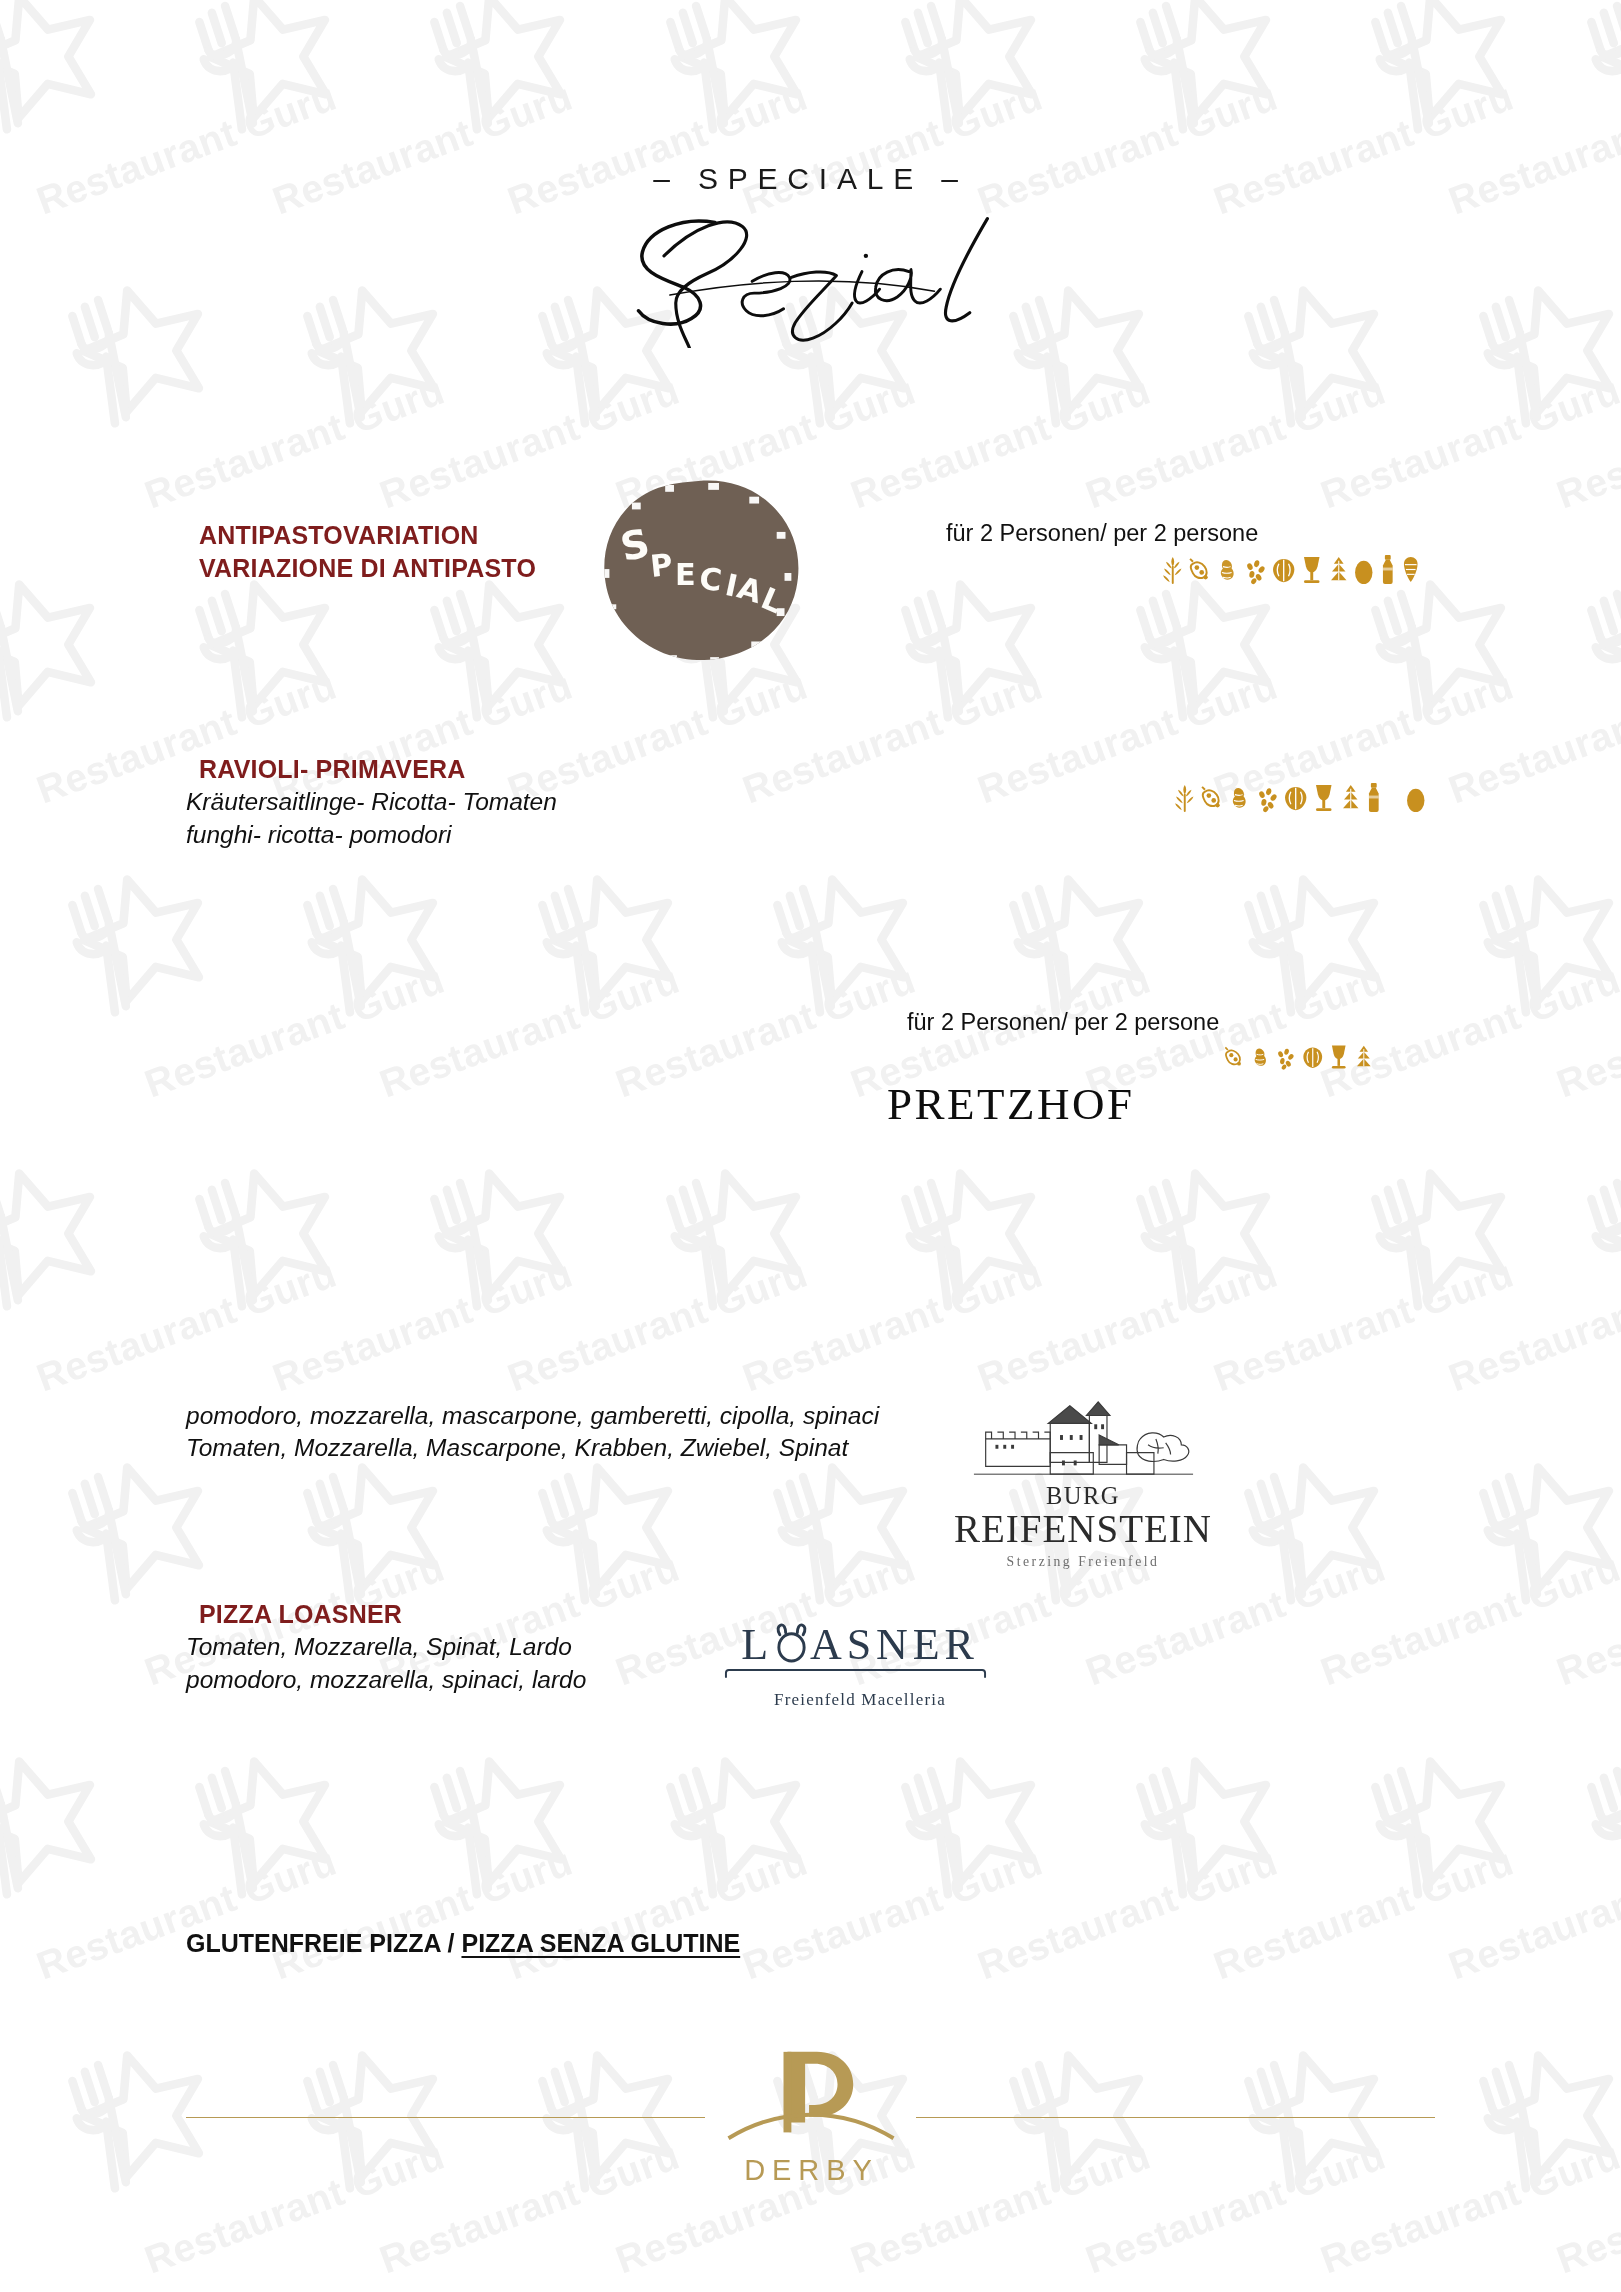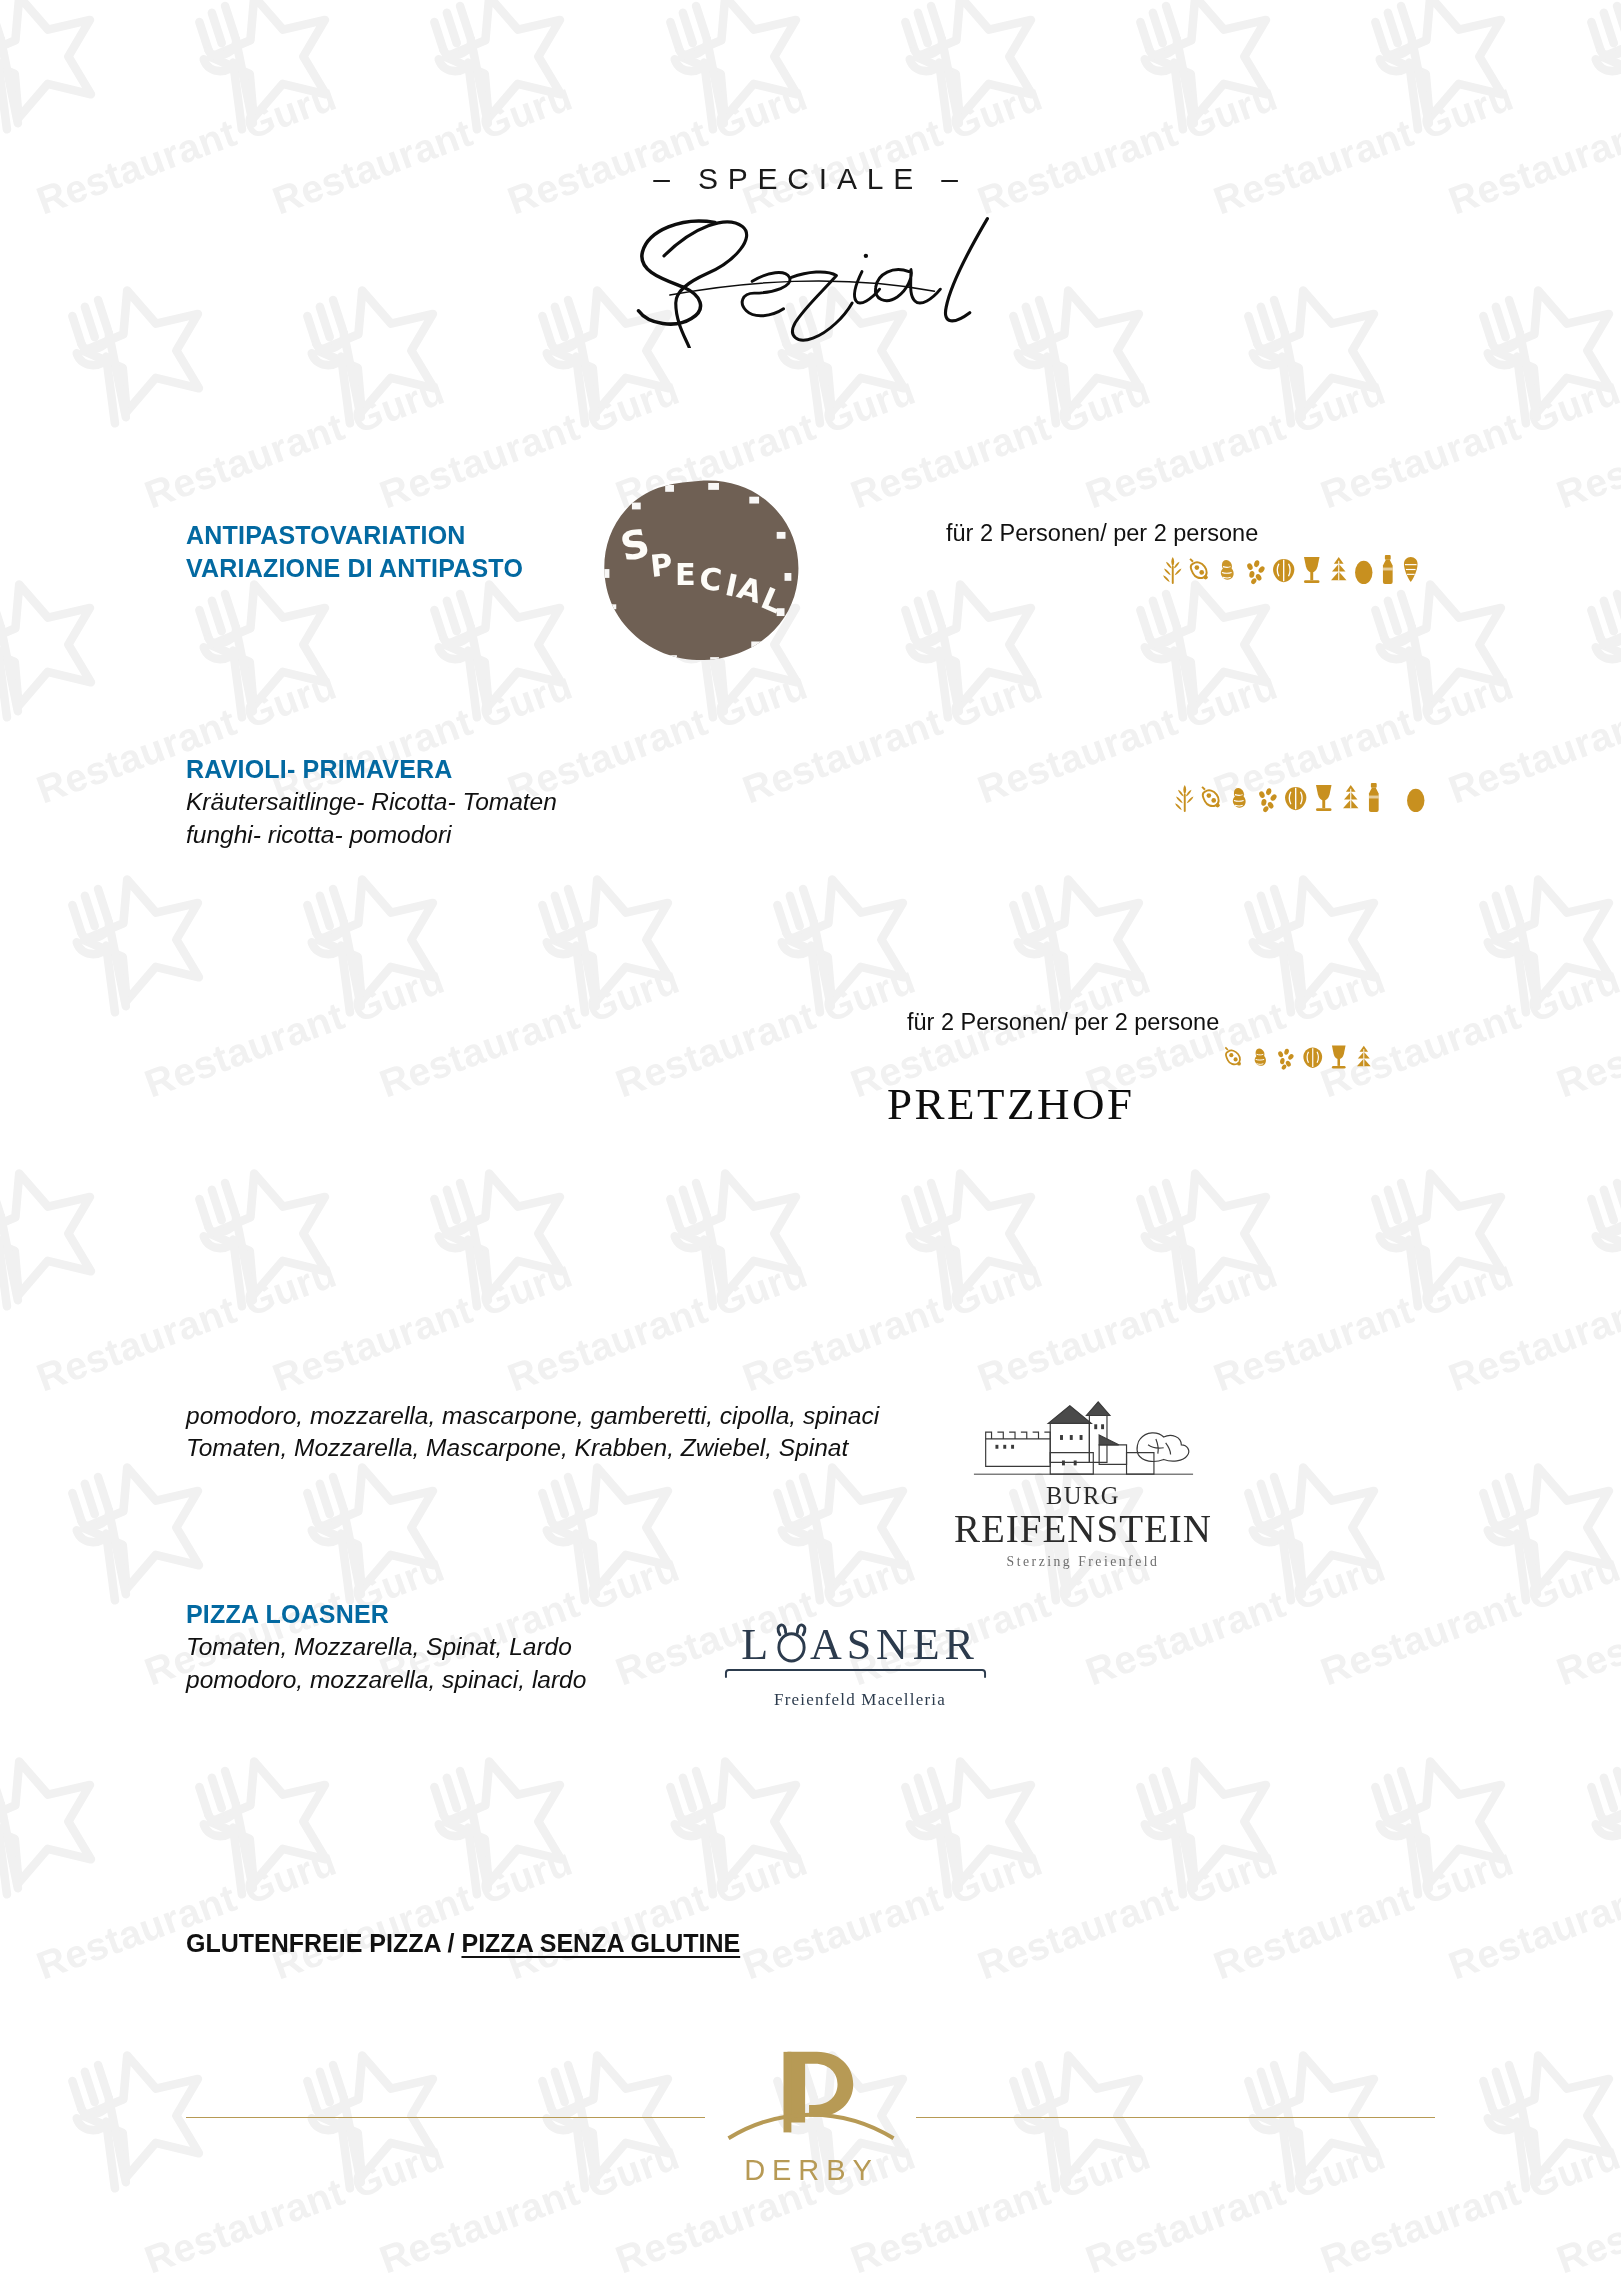--- a/index.html
+++ b/index.html
@@ -26,22 +26,22 @@
     font-size:30px;letter-spacing:9.8px;font-weight:400;color:#1a1a1a;
   }
   .script-title{
     position:absolute;left:0;right:0;top:201px;text-align:center;
     font-family:"DejaVu Serif",serif;
   }
   .script-title svg{display:block;margin:0 auto;}
 
   .item{position:absolute;}
   .name{
-    font-size:25px;font-weight:700;letter-spacing:0.2px;color:#0369a1;
-    line-height:1.33;white-space:nowrap;
+    font-size:25px;font-weight:700;letter-spacing:0.2px;color:#7f1d1d;
+    line-height:1.33;white-space:nowrap;margin-left:13px;
   }
   .desc{
     font-size:24.5px;font-style:italic;color:#111;line-height:1.32;
     white-space:nowrap;
   }
   .serves{
     position:absolute;font-size:23.5px;color:#111;
     white-space:nowrap;
   }
 

